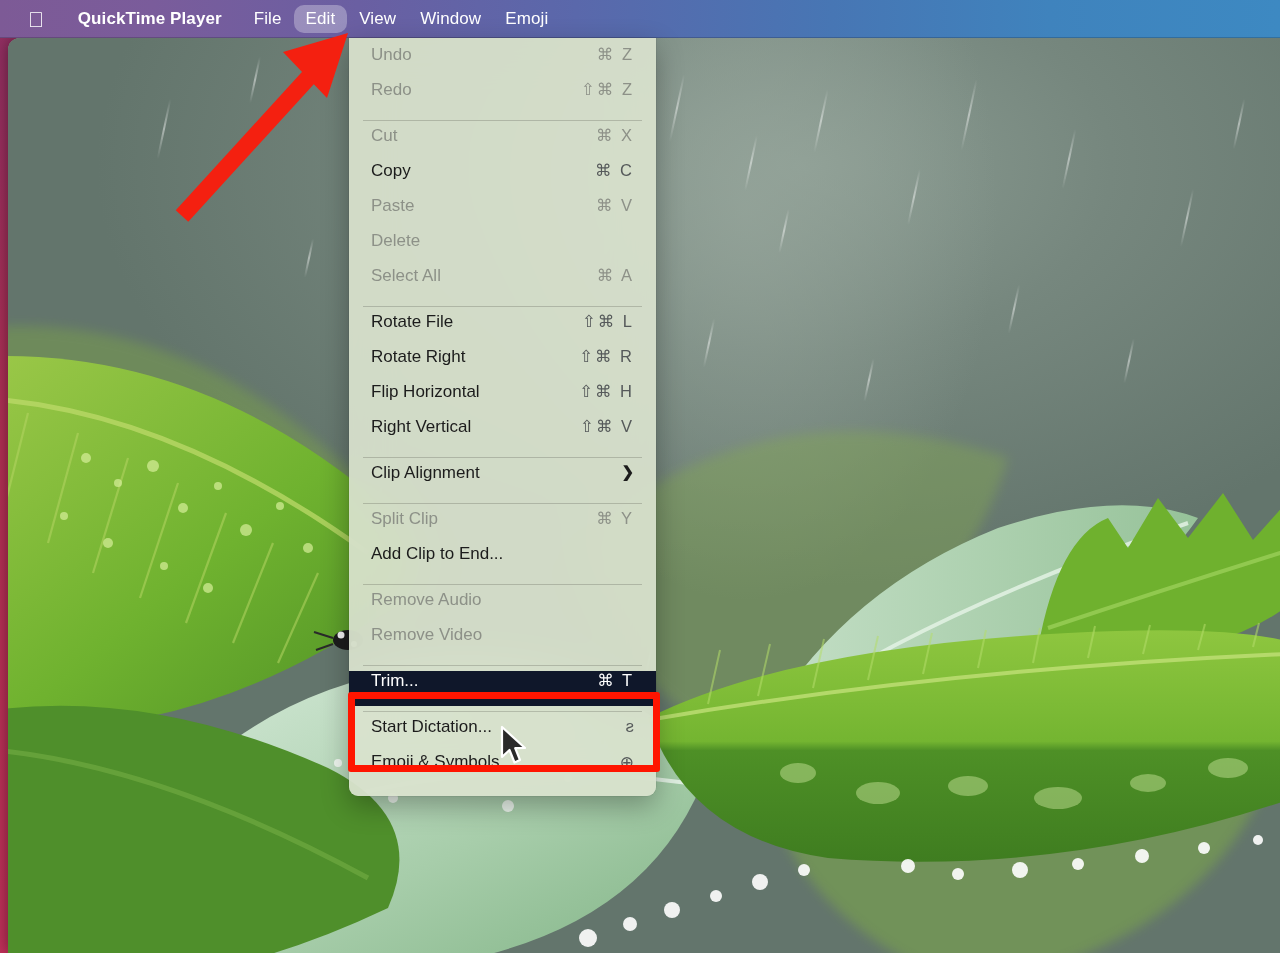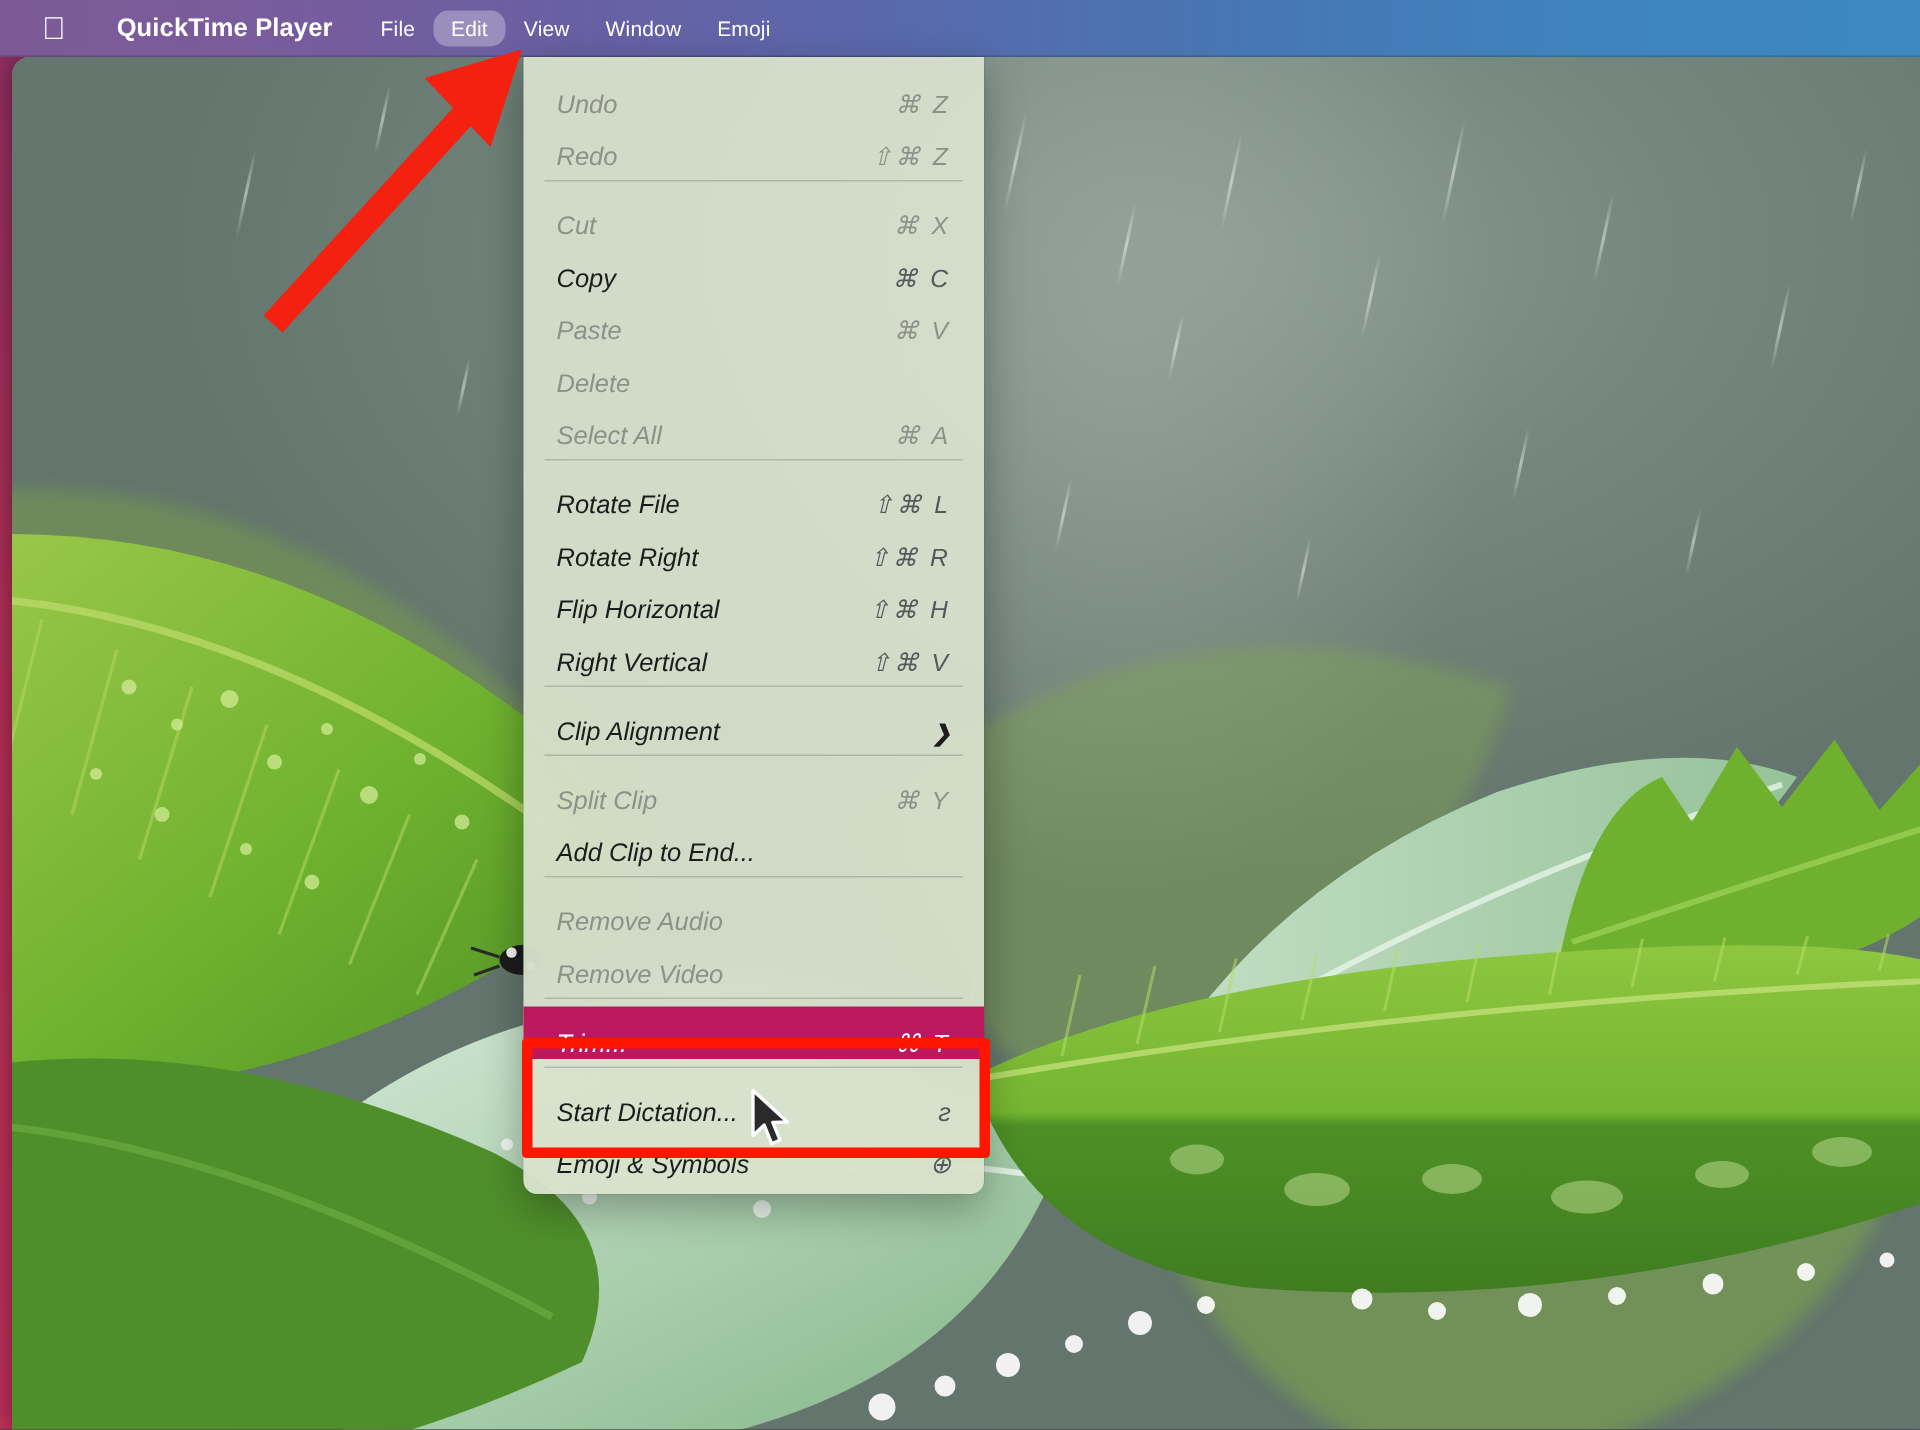--- a/index.html
+++ b/index.html
@@ -68,21 +68,21 @@
     z-index: 30;
     box-shadow: inset 0 -1px 0 rgba(0,0,0,.18);
   }
   .menubar .apple {
     margin-left: 28px; margin-right: 22px;
     color: #fff; font-size: 21px; line-height: 1;
     display: flex; align-items: center;
   }
   .mb-item {
     color: #ffffff;
-    font-size: 14px;
+    font-size: 17px;
     padding: 4px 12px;
     border-radius: 6px;
     white-space: nowrap;
     letter-spacing: .1px;
   }
   .mb-item.app { font-weight: bold; font-size: 17px; margin-right: 8px; }
   .mb-item.active { background: rgba(255,255,255,.30); border-radius: 10px; }
 
   
   .menu {
@@ -90,38 +90,37 @@
     background: rgba(217,226,206,0.93);
     border-radius: 0 0 9px 9px;
     padding: 7px 0 9px 0;
     z-index: 40;
     box-shadow: 0 10px 28px rgba(0,0,0,.30), 0 0 0 .5px rgba(0,0,0,.10);
     backdrop-filter: blur(22px);
     font-size: 17px;
   }
   .mi {
     position: relative;
-    display: flex; align-items: flex-end;
+    display: flex; align-items: flex-start;
     height: 35px;
     padding: 0 22px 0 22px;
     color: #1c1c1c;
     white-space: nowrap;
-    font-style: italic;
   }
   .mi .label { flex: 0 0 auto; }
   .mi .spacer { flex: 1 1 auto; }
   .mi .key {
     color: #55595a; font-size: 16.5px; letter-spacing: 2px;
     text-align: right;
   }
   .mi.disabled { color: #8d9188; }
   .mi.disabled .key { color: #8d9188; }
   .mi .chev { color: #1c1c1c; font-size: 15px; font-weight: bold; }
   .mi .gly { color: #55595a; font-size: 17px; }
-  .mi.sel { background: #be185d; color: #fff; margin: 0; }
+  .mi.sel { background: #0f172a; color: #fff; margin: 0; }
   .mi.sel .key { color: #fff; }
   .sep { height: 1px; background: rgba(0,0,0,.17); margin: 5px 14px; }
 
   
   .redbox {
     position: absolute;
     left: 348px; top: 692px; width: 312px; height: 80px;
     border: 7px solid #ff1500;
     border-radius: 3px;
     z-index: 60;

